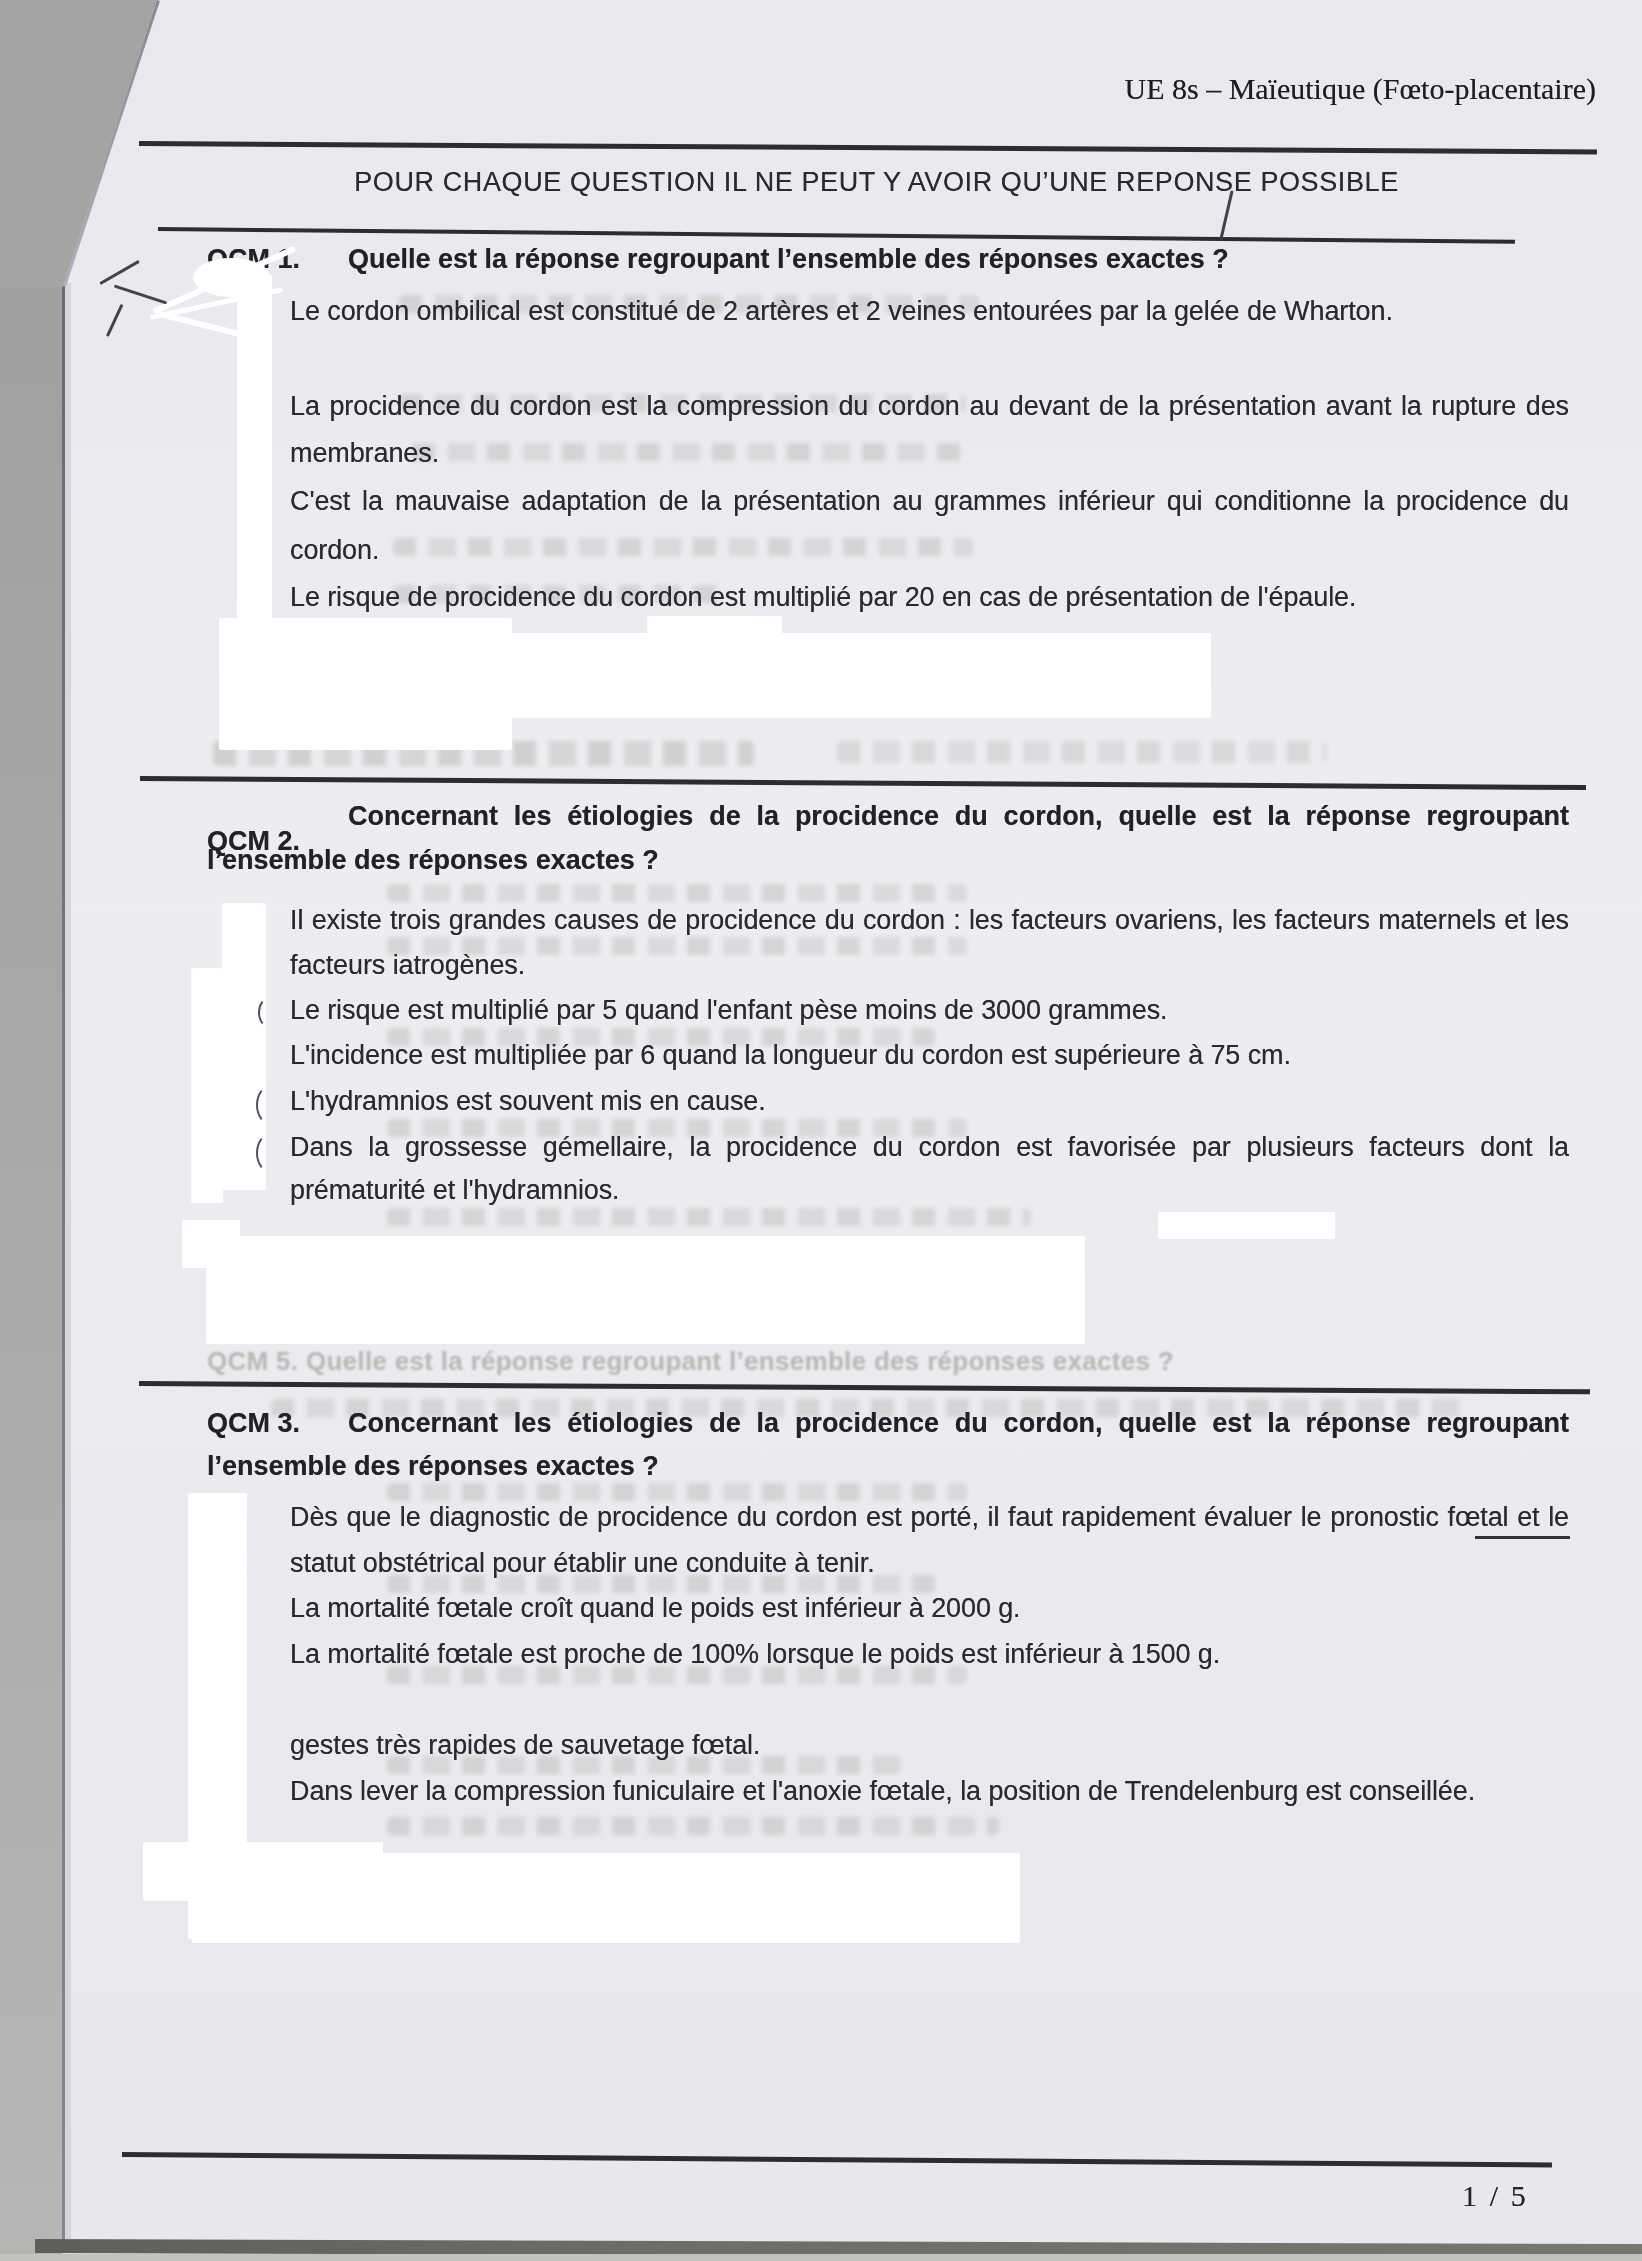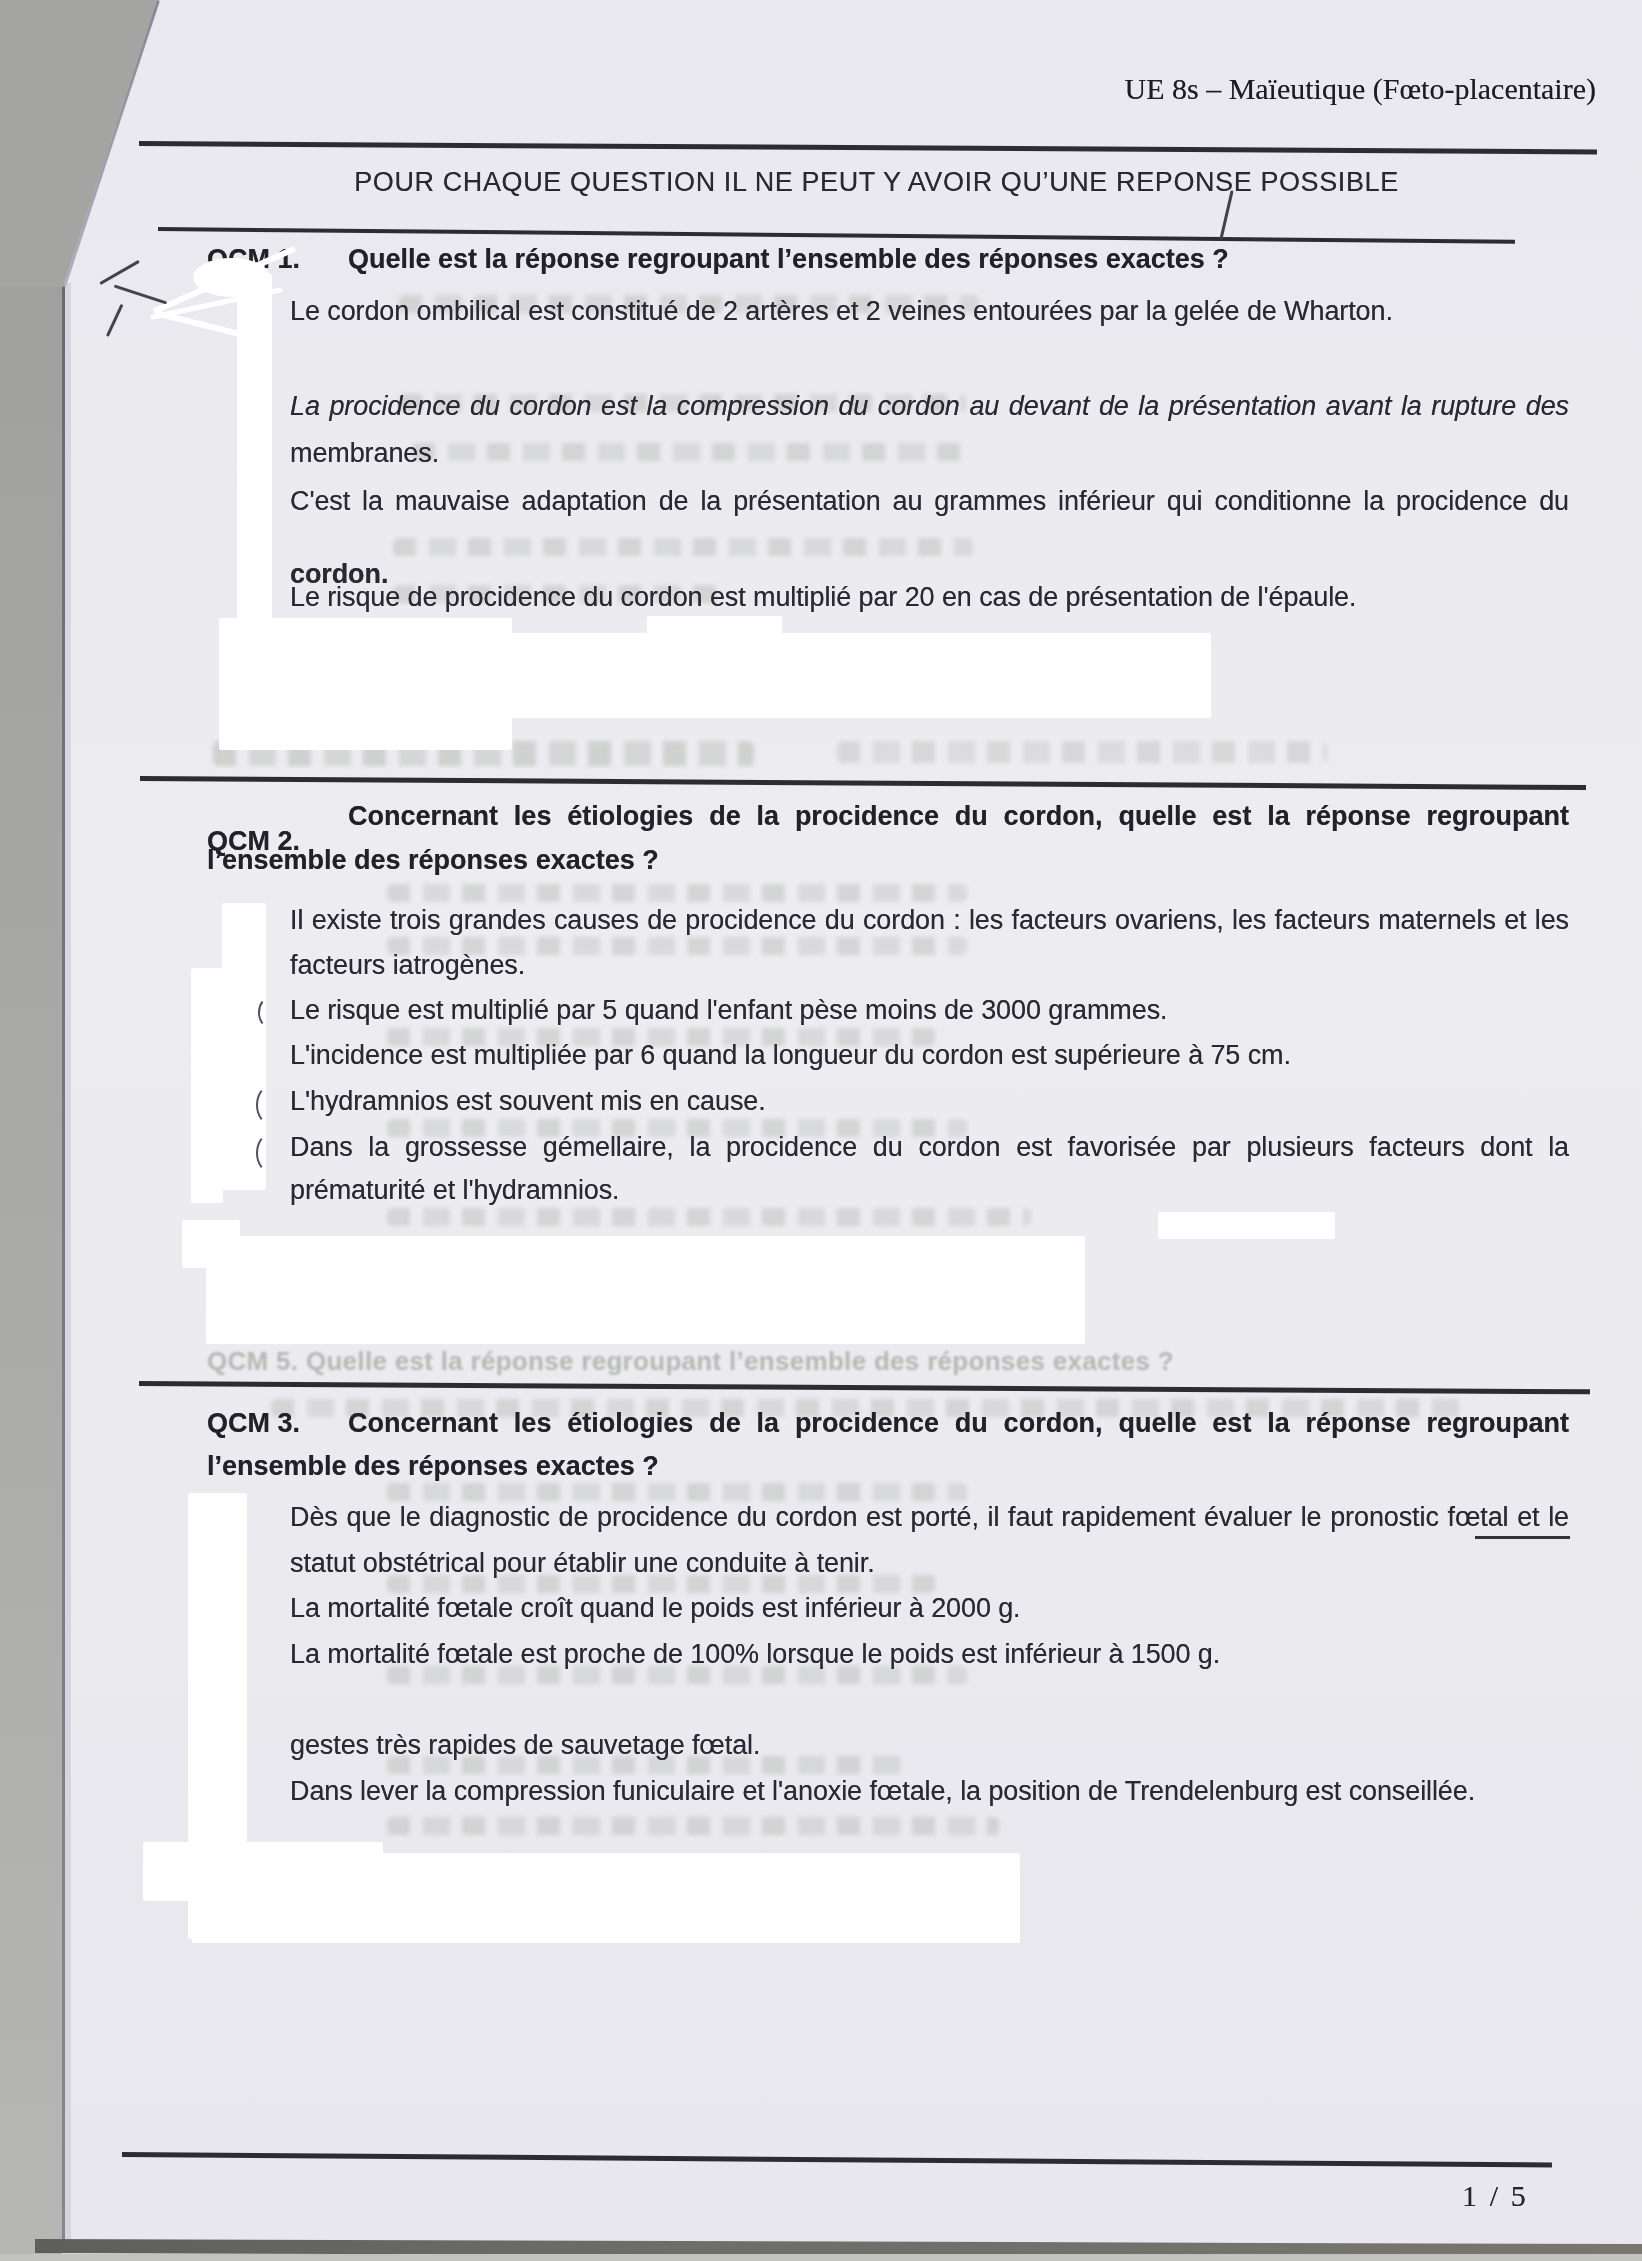--- a/index.html
+++ b/index.html
@@ -70,24 +70,24 @@
 
   <div class="g" style="left:399px;top:295px;width:580px;"></div>
   <div class="g" style="left:399px;top:394px;width:567px;"></div>
   <div class="g" style="left:412px;top:443px;width:554px;"></div>
   <div class="g" style="left:393px;top:538px;width:580px;"></div>
   <div class="g" style="left:393px;top:585px;width:335px;"></div>
   <div class="g" style="left:213px;top:741px;width:541px;height:24.5px;opacity:.6;"></div>
   <div class="g" style="left:837px;top:741px;width:490px;height:22px;opacity:.45;"></div>
 
   <div class="ln" style="top:294px;">Le cordon ombilical est constitué de 2 artères et 2 veines entourées par la gelée de Wharton.</div>
-  <div class="ln j" style="top:389px;font-style:italic;">La procidence du cordon est la compression du cordon au devant de la présentation avant la rupture des</div>
+  <div class="ln j" style="top:389px;">La procidence du cordon est la compression du cordon au devant de la présentation avant la rupture des</div>
   <div class="ln" style="top:436px;">membranes.</div>
   <div class="ln j" style="top:484px;">C'est la mauvaise adaptation de la présentation au grammes inférieur qui conditionne la procidence du</div>
-  <div class="ln" style="top:557px;font-weight:bold;">cordon.</div>
+  <div class="ln" style="top:533px;">cordon.</div>
   <div class="ln" style="top:580px;">Le risque de procidence du cordon est multiplié par 20 en cas de présentation de l'épaule.</div>
 
   <div class="stroke" style="left:147px;top:277px;width:155px;height:6.4px;transform:rotate(-24deg);"></div>
   <div class="stroke" style="left:149px;top:301px;width:135px;height:5.2px;transform:rotate(-12deg);"></div>
   <div class="stroke" style="left:155px;top:322px;width:97px;height:5.8px;transform:rotate(14deg);"></div>
   <div class="stroke" style="left:193px;top:258px;width:77px;height:39px;border-radius:50%;"></div>
   <div class="penmark" style="left:97px;top:271px;width:45px;height:2.6px;transform:rotate(-30deg);"></div>
   <div class="penmark" style="left:113px;top:293px;width:55px;height:2.6px;transform:rotate(18deg);"></div>
   <div class="penmark" style="left:97px;top:319px;width:35px;height:2.6px;transform:rotate(-65deg);"></div>
   <div class="wo" style="left:237px;top:274px;width:35px;height:361px;"></div>

